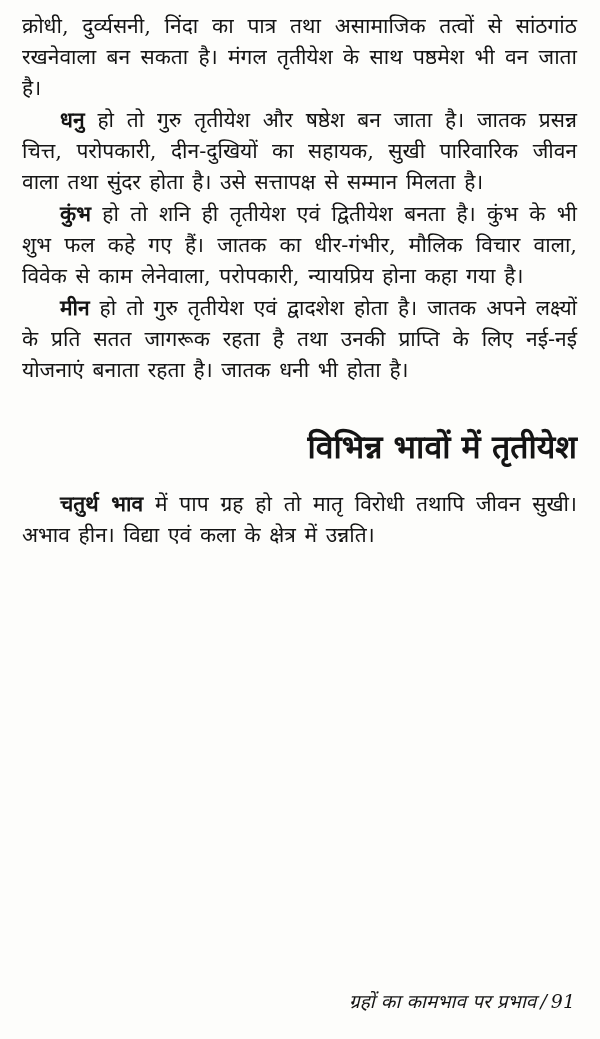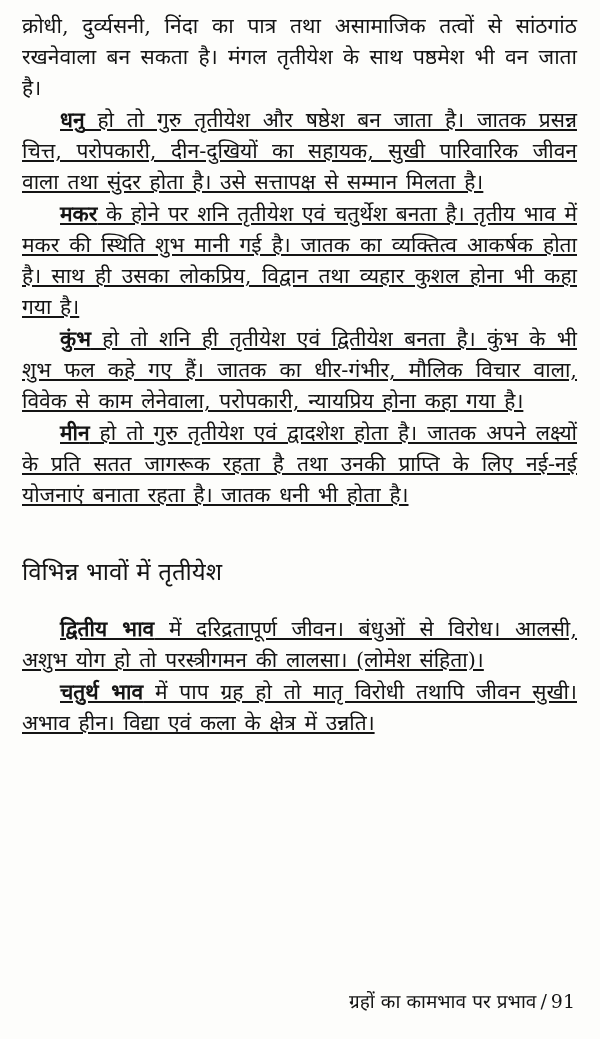--- a/index.html
+++ b/index.html
@@ -25,66 +25,63 @@
   }
   .content p {
     margin: 0;
     font-size: 21px;
     line-height: 31px;
     text-align: justify;
     word-spacing: 2px;
   }
   .content p.indent {
     text-indent: 38px;
-    text-decoration: underline;
   }
   .lead {
     font-weight: 700;
   }
   .section-heading {
     margin: 44px 0 24px 0;
-    font-size: 24px;
+    font-size: 32px;
     line-height: 34px;
-    font-weight: 400;
-    text-align: left;
+    font-weight: 700;
+    text-align: right;
   }
   .footer {
     position: absolute;
     top: 988px;
     right: 25px;
     font-size: 19px;
     line-height: 26px;
     text-align: right;
     white-space: nowrap;
   }
-  .footer span { display: inline; }
+  .footer span { display: inline; font-style: italic; }
   .footer .sep { padding: 0 4px; }
 </style>
 </head>
 <body>
 
 <div class="page">
   <div class="content">
 
     <p><span class="lead"></span><span>क्रोधी, दुर्व्यसनी, निंदा का पात्र तथा असामाजिक तत्वों से सांठगांठ रखनेवाला बन सकता है। मंगल तृतीयेश के साथ पष्ठमेश भी वन जाता है।</span></p>
 
     <p class="indent"><span class="lead">धनु</span><span> हो तो गुरु तृतीयेश और षष्ठेश बन जाता है। जातक प्रसन्न चित्त, परोपकारी, दीन-दुखियों का सहायक, सुखी पारिवारिक जीवन वाला तथा सुंदर होता है। उसे सत्तापक्ष से सम्मान मिलता है।</span></p>
 
-    <p class="indent"><span class="lead">मकर</span><span> के होने पर शनि तृतीयेश एवं चतुर्थेश बनता है। तृतीय भाव में मकर की स्थिति शुभ मानी गई है। जातक का व्यक्तित्व आकर्षक होता है। साथ ही उसका लोकप्रिय, विद्वान तथा व्यहार कुशल होना भी कहा गया है।</span></p>
 
     <p class="indent"><span class="lead">कुंभ</span><span> हो तो शनि ही तृतीयेश एवं द्वितीयेश बनता है। कुंभ के भी शुभ फल कहे गए हैं। जातक का धीर-गंभीर, मौलिक विचार वाला, विवेक से काम लेनेवाला, परोपकारी, न्यायप्रिय होना कहा गया है।</span></p>
 
     <p class="indent"><span class="lead">मीन</span><span> हो तो गुरु तृतीयेश एवं द्वादशेश होता है। जातक अपने लक्ष्यों के प्रति सतत जागरूक रहता है तथा उनकी प्राप्ति के लिए नई-नई योजनाएं बनाता रहता है। जातक धनी भी होता है।</span></p>
 
 
     <h2 class="section-heading">विभिन्न भावों में तृतीयेश</h2>
 
 
 
-    <p class="indent"><span class="lead">द्वितीय भाव</span><span> में दरिद्रतापूर्ण जीवन। बंधुओं से विरोध। आलसी, अशुभ योग हो तो परस्त्रीगमन की लालसा। (लोमेश संहिता)।</span></p>
 
 
     <p class="indent"><span class="lead">चतुर्थ भाव</span><span> में पाप ग्रह हो तो मातृ विरोधी तथापि जीवन सुखी। अभाव हीन। विद्या एवं कला के क्षेत्र में उन्नति।</span></p>
 
   </div>
 
   <div class="footer">
     <span>ग्रहों का कामभाव पर प्रभाव</span><span class="sep">/</span><span>91</span>
   </div>
 </div>

